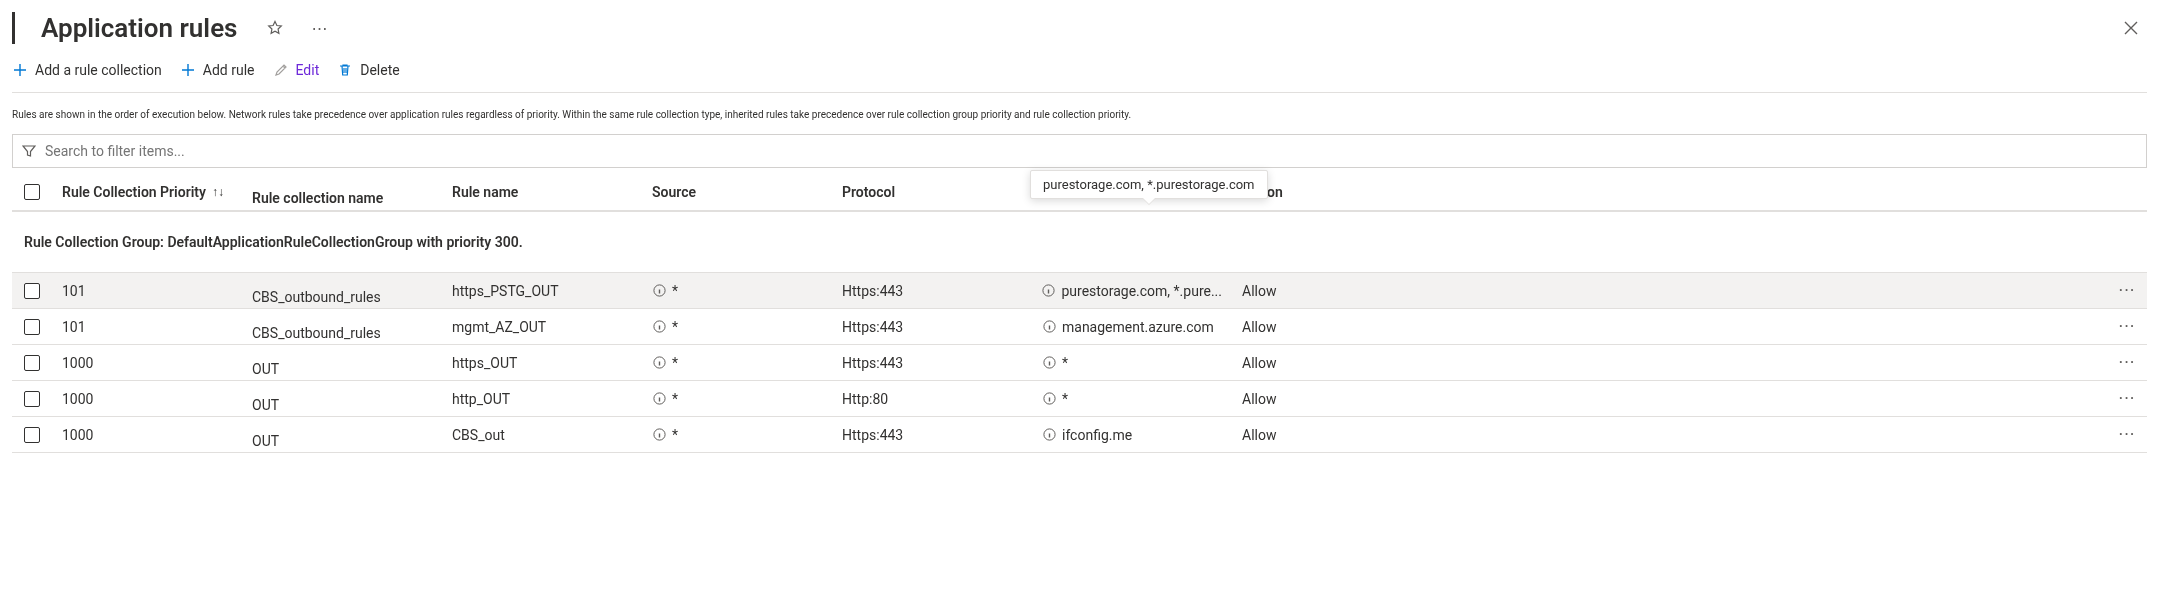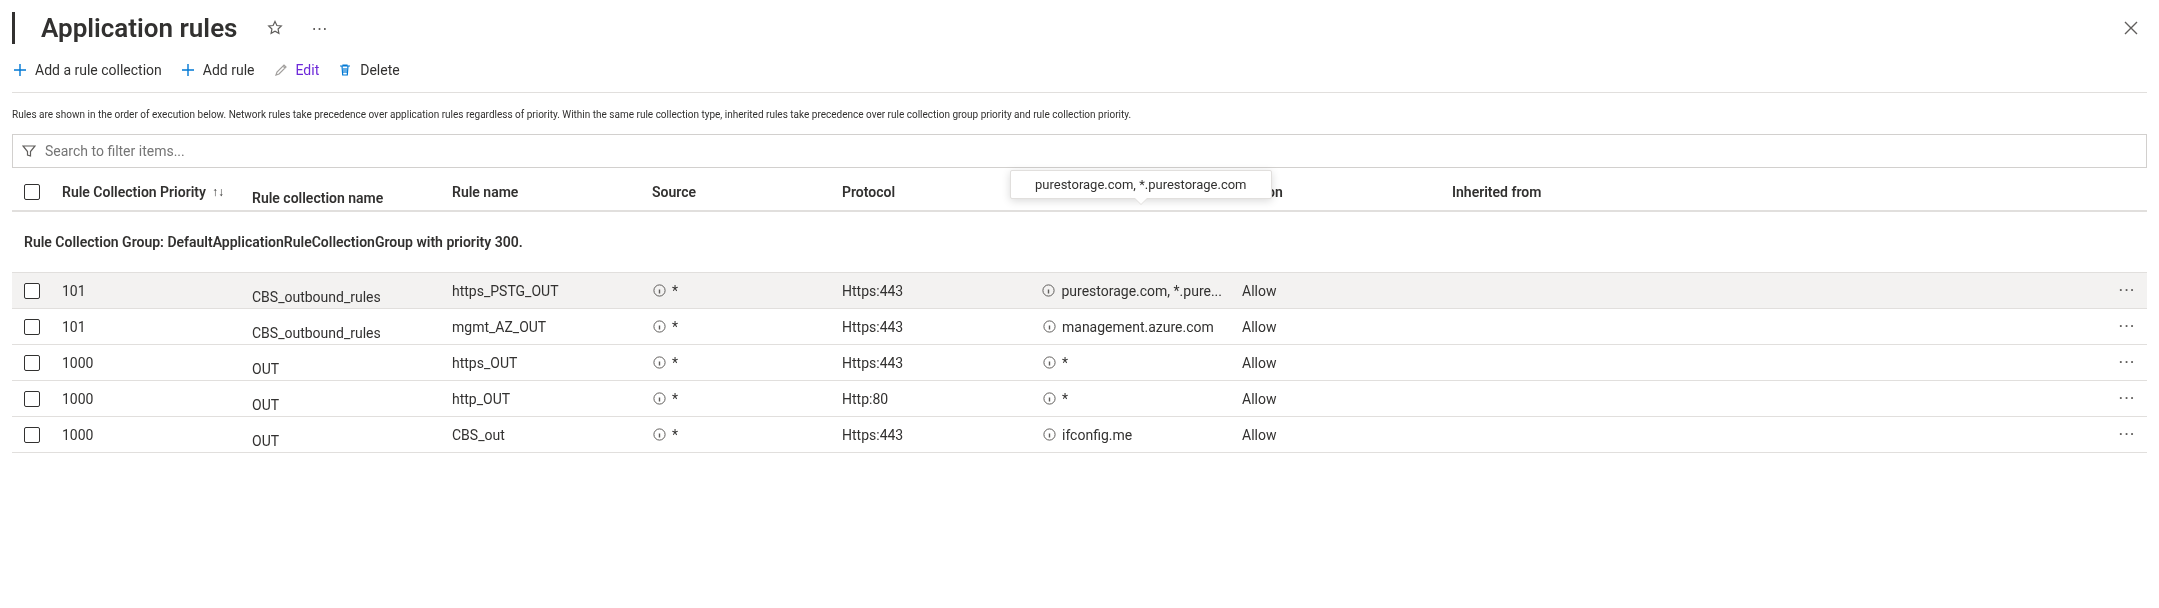--- a/index.html
+++ b/index.html
@@ -46,21 +46,21 @@
   .c-proto{width:200px;flex:0 0 200px;}
   .c-dest{width:200px;flex:0 0 200px;}
   .c-act{width:210px;flex:0 0 210px;}
   .c-inh{flex:1 1 auto;}
   .c-more{width:40px;flex:0 0 40px;justify-content:center;color:#605e5c;cursor:pointer;font-size:18px;letter-spacing:1px;}
   .chk{width:16px;height:16px;border:1px solid #323130;border-radius:2px;display:inline-block;background:#fff;}
   .sort-arrow{font-size:12px;color:var(--fg);}
   .info-icon{width:14px;height:14px;display:inline-flex;align-items:center;justify-content:center;color:#605e5c;}
   .info-icon svg{display:block;}
   
-  .tooltip{position:absolute;background:#fff;border:1px solid var(--row-border);box-shadow:0 2px 8px rgba(0,0,0,.15);padding:6px 24px;font-size:13px;color:var(--fg);border-radius:2px;white-space:nowrap;}
+  .tooltip{position:absolute;background:#fff;border:1px solid var(--row-border);box-shadow:0 2px 8px rgba(0,0,0,.15);padding:6px 12px;font-size:13px;color:var(--fg);border-radius:2px;white-space:nowrap;margin-left:20px;}
   .tooltip::after{content:"";position:absolute;bottom:-6px;left:50%;transform:translateX(-50%);border:6px solid transparent;border-top-color:#fff;border-bottom:none;}
   .tooltip::before{content:"";position:absolute;bottom:-7px;left:50%;transform:translateX(-50%);border:7px solid transparent;border-top-color:var(--row-border);border-bottom:none;}
   .grid-wrap{position:relative;}
 </style>
 </head>
 <body>
 
 <div class="hdr">
   <div class="bar"></div>
   <h1>Application rules</h1>
@@ -145,23 +145,20 @@
         </div>
     <div class="cell c-proto">
           <span>Protocol</span>
         </div>
     <div class="cell c-dest">
           <span>Destination</span>
         </div>
     <div class="cell c-act">
           <span>Action</span>
         </div>
-    <div class="cell c-inh">
-          <span>Inherited from</span>
-        </div>
     <div class="cell c-more"></div>
   </div>
 
   <div class="row group">
     <div class="cell" style="padding-left:12px;">Rule Collection Group: DefaultApplicationRuleCollectionGroup with priority 300.</div>
   </div>
 
   <div id="rows-container">
   <div class="row data sel">
     <div class="cell c-chk">

